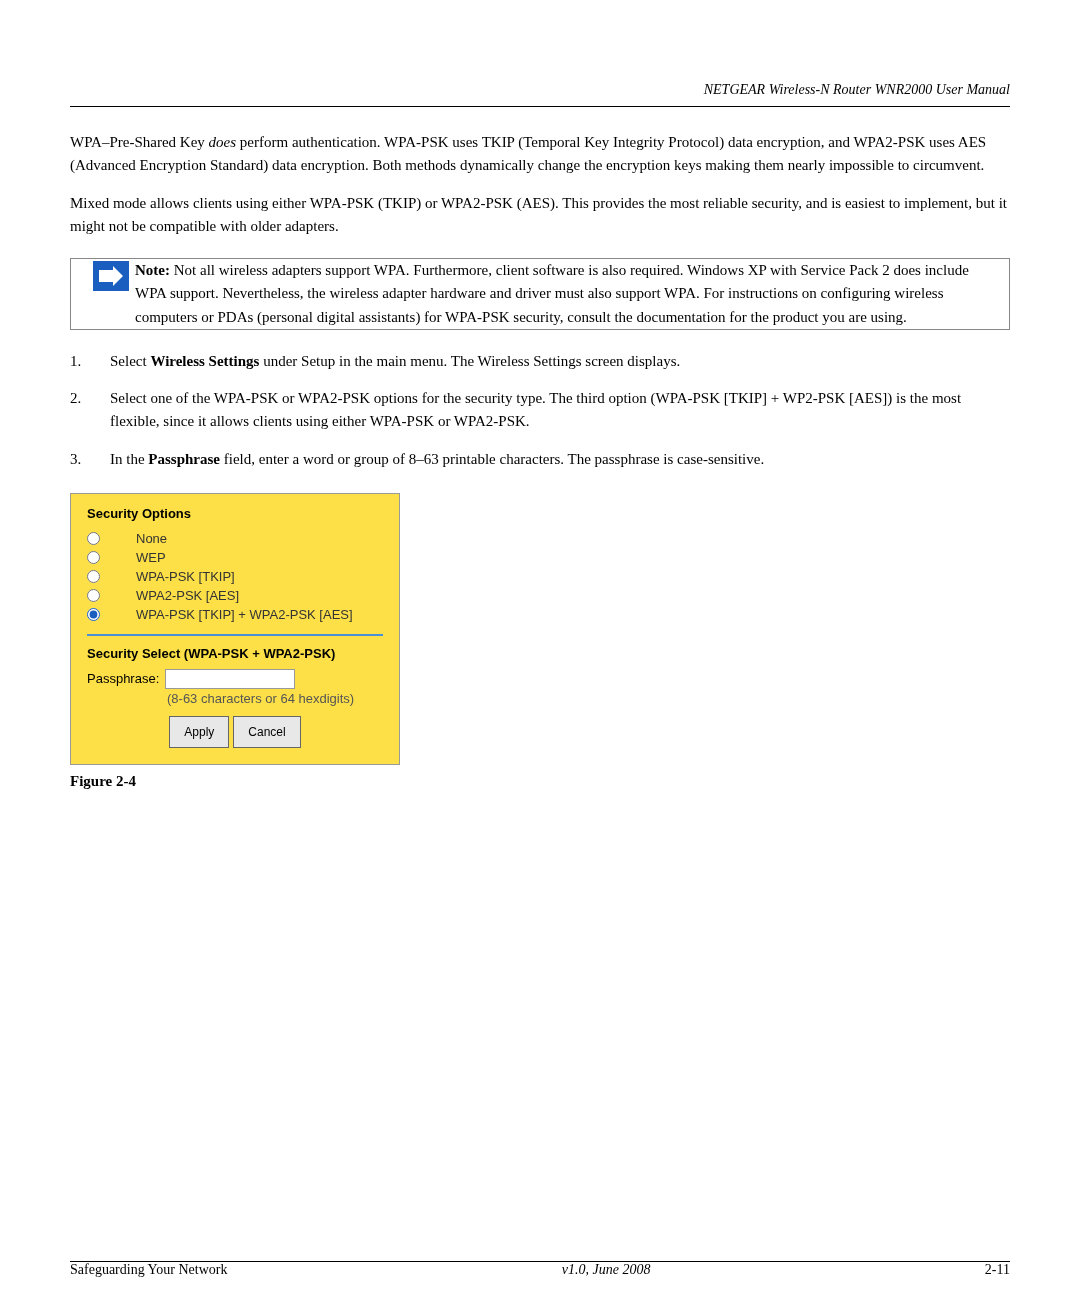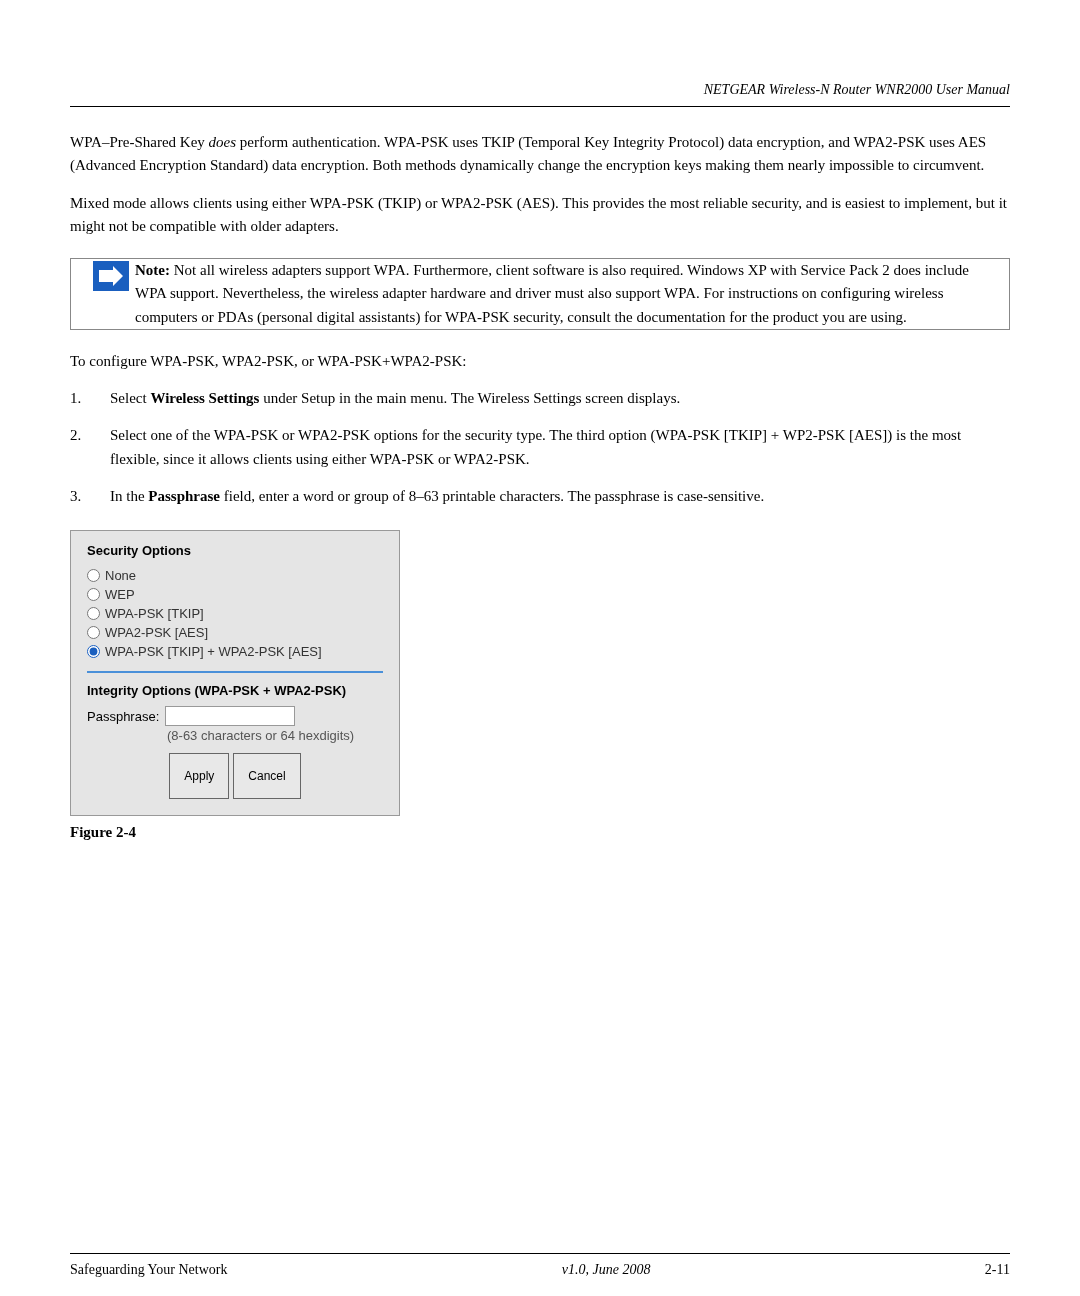--- a/index.html
+++ b/index.html
@@ -90,37 +90,38 @@
     }
     .figure-container {
       margin: 22px 0 10px 0;
     }
     .security-box {
       border: 1px solid #999;
       width: 330px;
       padding: 12px 16px 16px 16px;
       font-family: Arial, Helvetica, sans-serif;
       font-size: 13px;
-      background: #e5e5e5;
+      background: #fde047;
     }
     .security-box .section-title {
       font-weight: bold;
       font-size: 13px;
       margin-bottom: 8px;
       padding-bottom: 2px;
     }
     .radio-group {
       margin-bottom: 12px;
     }
     .radio-item {
       display: flex;
       align-items: center;
       margin-bottom: 4px;
       font-size: 13px;
       color: #333;
+      gap: 31px;
     }
     .radio-item input[type="radio"] {
       margin-right: 5px;
       accent-color: #1a5fbf;
     }
     .divider-blue {
       border: none;
       border-top: 2px solid #4a90d9;
       margin: 10px 0 10px 0;
     }
@@ -153,38 +154,37 @@
     }
     .button-row {
       display: flex;
       justify-content: center;
       gap: 4px;
       margin-top: 6px;
     }
     .btn {
       font-family: Arial, Helvetica, sans-serif;
       font-size: 12px;
-      padding: 15px 14px;
+      padding: 8px 14px;
       border: 1px solid #666;
       background: #e8e8e8;
       cursor: pointer;
       min-width: 52px;
     }
     .figure-label {
       font-weight: bold;
       font-size: 15px;
       margin-top: 8px;
       font-family: Times New Roman, Times, serif;
     }
     .footer {
       border-top: 1px solid #000;
       display: flex;
       justify-content: center;
       align-items: flex-end;
-      padding-top: 8px;
       margin-top: 24px;
     }
     .footer-left {
       font-size: 14px;
     }
     .footer-center {
       font-size: 14px;
       font-style: italic;
       text-align: center;
       flex: 1;
@@ -217,23 +217,20 @@
           <svg viewBox="0 0 24 20" fill="none" xmlns="http://www.w3.org/2000/svg">
             <polygon points="0,4 14,4 14,0 24,10 14,20 14,16 0,16" fill="white"></polygon>
           </svg>
         </div>
       </div>
       <div class="note-text">
         <strong>Note:</strong> Not all wireless adapters support WPA. Furthermore, client software is also required. Windows XP with Service Pack 2 does include WPA support. Nevertheless, the wireless adapter hardware and driver must also support WPA. For instructions on configuring wireless computers or PDAs (personal digital assistants) for WPA-PSK security, consult the documentation for the product you are using.
       </div>
     </div>
 
-    <p>
-      To configure WPA-PSK, WPA2-PSK, or WPA-PSK+WPA2-PSK:
-    </p>
 
     <ol class="ordered-list">
       <li>
         <span class="list-num">1.</span>
         <span class="list-content">Select <strong>Wireless Settings</strong> under Setup in the main menu. The Wireless Settings screen displays.</span>
       </li>
       <li>
         <span class="list-num">2.</span>
         <span class="list-content">Select one of the WPA-PSK or WPA2-PSK options for the security type. The third option (WPA-PSK [TKIP] + WP2-PSK [AES]) is the most flexible, since it allows clients using either WPA-PSK or WPA2-PSK.</span>
       </li>
@@ -262,21 +259,21 @@
           <div class="radio-item">
             <input type="radio" name="security" style="">
             <span>WPA2-PSK [AES]</span>
           </div>
           <div class="radio-item">
             <input type="radio" name="security" checked="" style="">
             <span>WPA-PSK [TKIP] + WPA2-PSK [AES]</span>
           </div>
         </div>
         <hr class="divider-blue">
-        <div class="security-sub">Integrity Options (WPA-PSK + WPA2-PSK)</div>
+        <div class="security-sub">Security Select (WPA-PSK + WPA2-PSK)</div>
         <div class="passphrase-row">
           <span class="passphrase-label">Passphrase:</span>
           <input type="text" class="passphrase-input" value="" style="">
         </div>
         <div class="passphrase-hint">(8-63 characters or 64 hexdigits)</div>
         <div class="button-row">
           <button class="btn">Apply</button>
           <button class="btn">Cancel</button>
         </div>
       </div>

